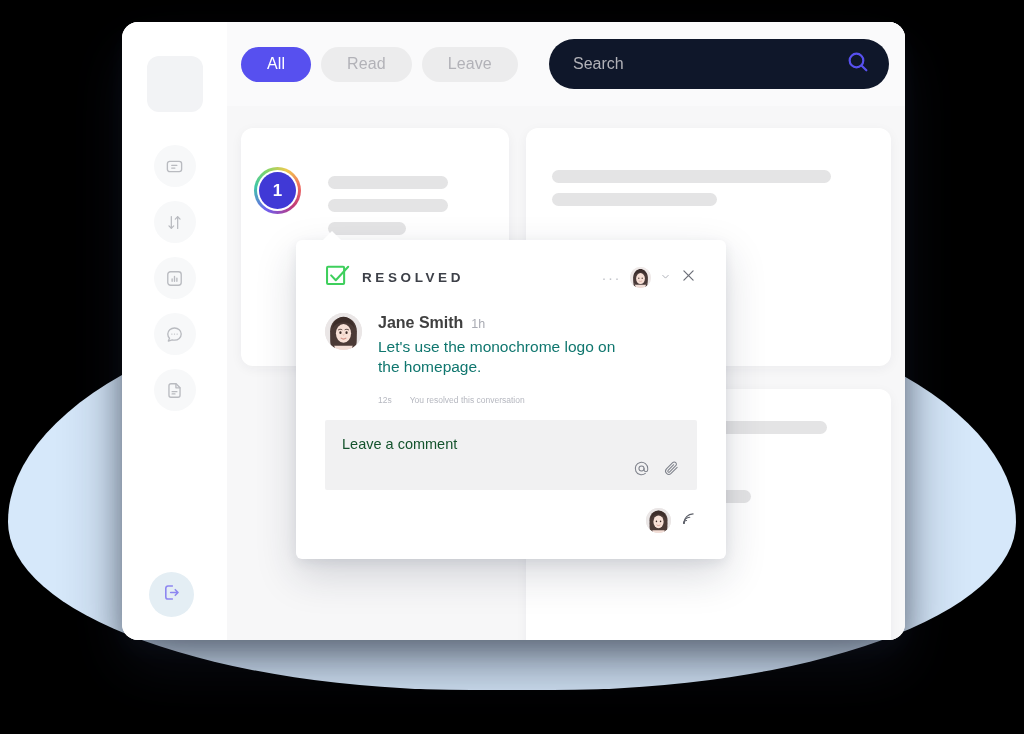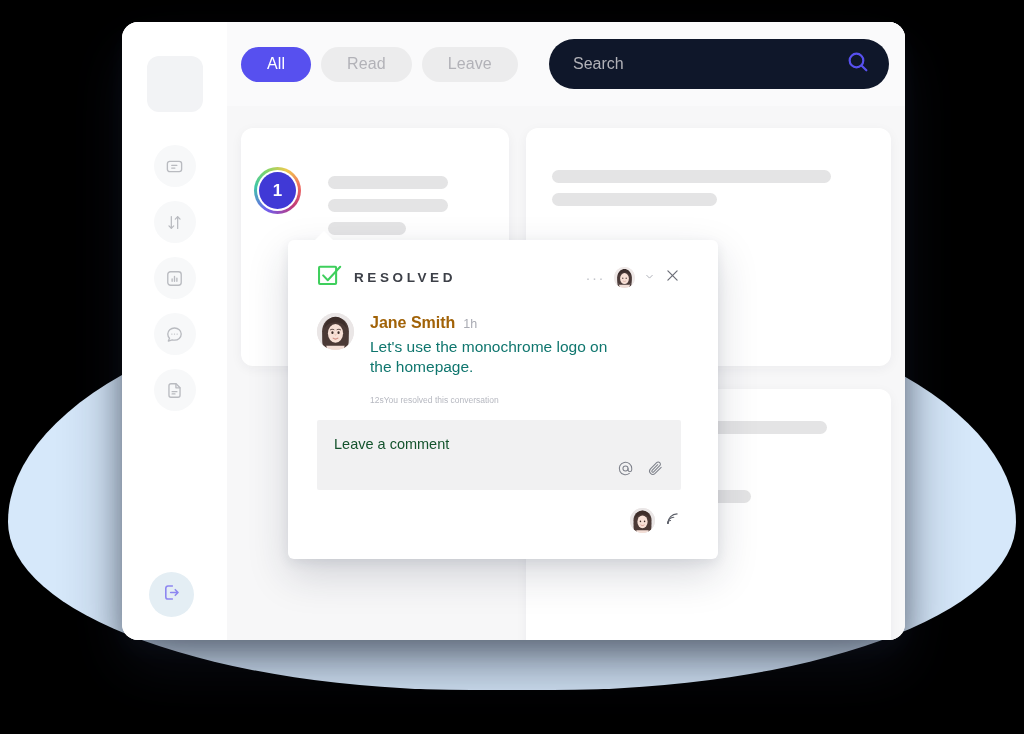--- a/index.html
+++ b/index.html
@@ -230,27 +230,27 @@
     font-size: 17px;
     font-weight: 600;
     display: flex;
     align-items: center;
     justify-content: center;
   }
 
   
   #comment-popover {
     position: absolute;
-    left: 288px;
+    left: 296px;
     top: 240px;
     width: 430px;
     background: #ffffff;
     border-radius: 6px;
     z-index: 6;
-    padding: 24px 37px 26px 29px;
+    padding: 24px 29px 26px 29px;
     box-sizing: border-box;
     box-shadow: 0 16px 40px rgba(30, 34, 60, .17),
                 0 4px 12px rgba(30, 34, 60, .08);
   }
   #popover-pointer {
     position: absolute;
     top: -9px;
     left: 26px;
     width: 20px;
     height: 10px;
@@ -305,36 +305,37 @@
     padding-top: 1px;
   }
   #comment-author-row {
     display: flex;
     align-items: baseline;
     gap: 8px;
   }
   #comment-author {
     font-size: 16px;
     font-weight: 700;
-    color: #a16207;
+    color: #404040;
   }
   #comment-time {
     font-size: 12.5px;
     color: #a9abb3;
   }
   #comment-message {
     font-size: 15.5px;
     line-height: 1.31;
     color: #0f766e;
     margin-top: 5px;
     max-width: 245px;
   }
   #activity-row {
     display: flex;
     align-items: flex-end;
+    gap: 18px;
     margin-top: 17px;
     margin-left: 53px;
   }
   #activity-time {
     font-size: 8.5px;
     color: #b6b8c0;
   }
   #activity-text {
     font-size: 8.5px;
     color: #b6b8c0;

